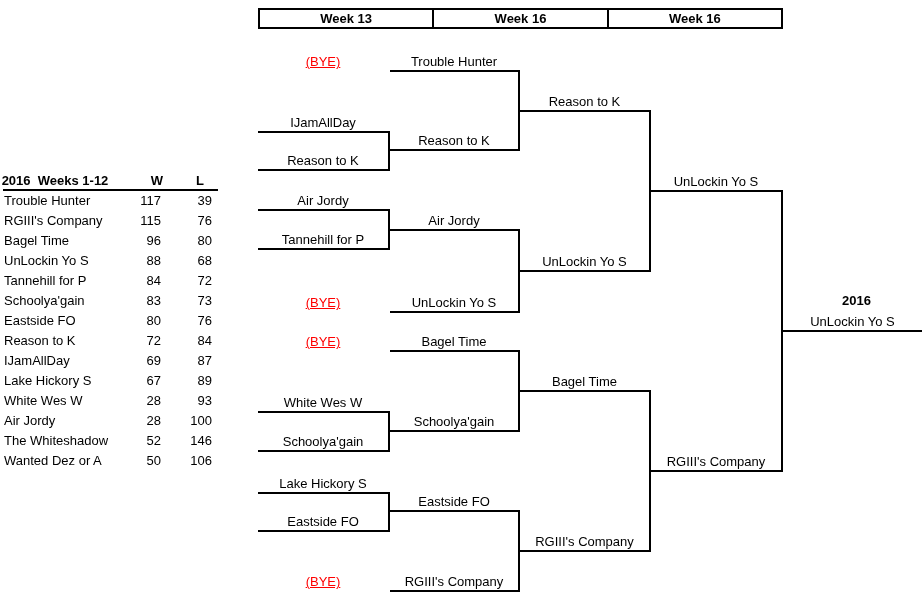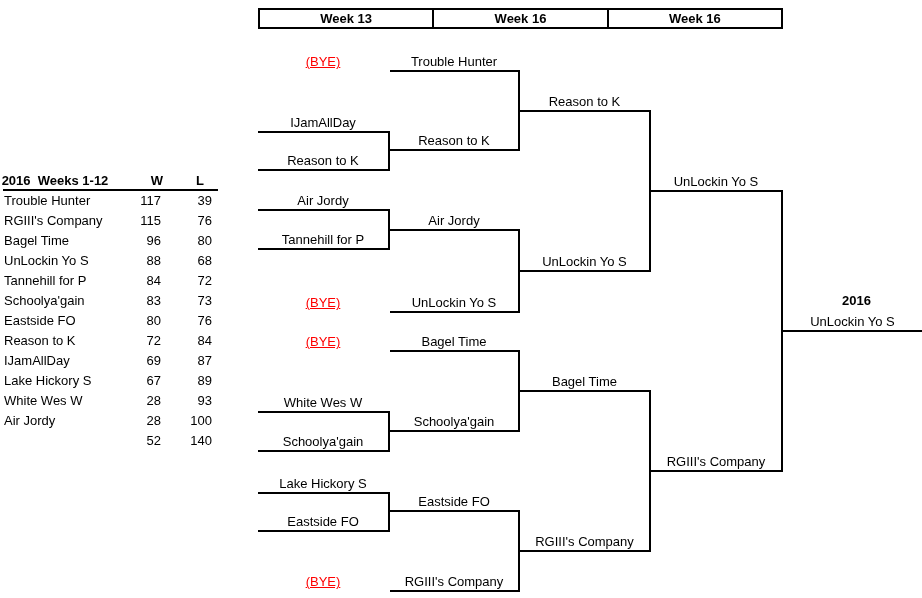--- a/index.html
+++ b/index.html
@@ -94,22 +94,28 @@
       <span class="st-name">White Wes W</span>
       <span class="st-w">28</span>
       <span class="st-l">93</span>
     </div>
   <div class="st-row" style="top:411px">
       <span class="st-name">Air Jordy</span>
       <span class="st-w">28</span>
       <span class="st-l">100</span>
     </div>
   <div class="st-row" style="top:431px">
+      <span class="st-name">The Whiteshadow</span>
       <span class="st-w">52</span>
-      <span class="st-l">140</span>
+      <span class="st-l">146</span>
+    </div>
+  <div class="st-row" style="top:451px">
+      <span class="st-name">Wanted Dez or A</span>
+      <span class="st-w">50</span>
+      <span class="st-l">106</span>
     </div>
 
   <div class="wkhdr">
     <div class="wkcell">Week 13</div>
     <div class="wkcell">Week 16</div>
     <div class="wkcell">Week 16</div>
   </div>
 
   <div class="bye" style="left:258px;top:54px;color:#ff0000">(BYE)</div>
   <div class="bye" style="left:258px;top:295px;color:#ff0000">(BYE)</div>

